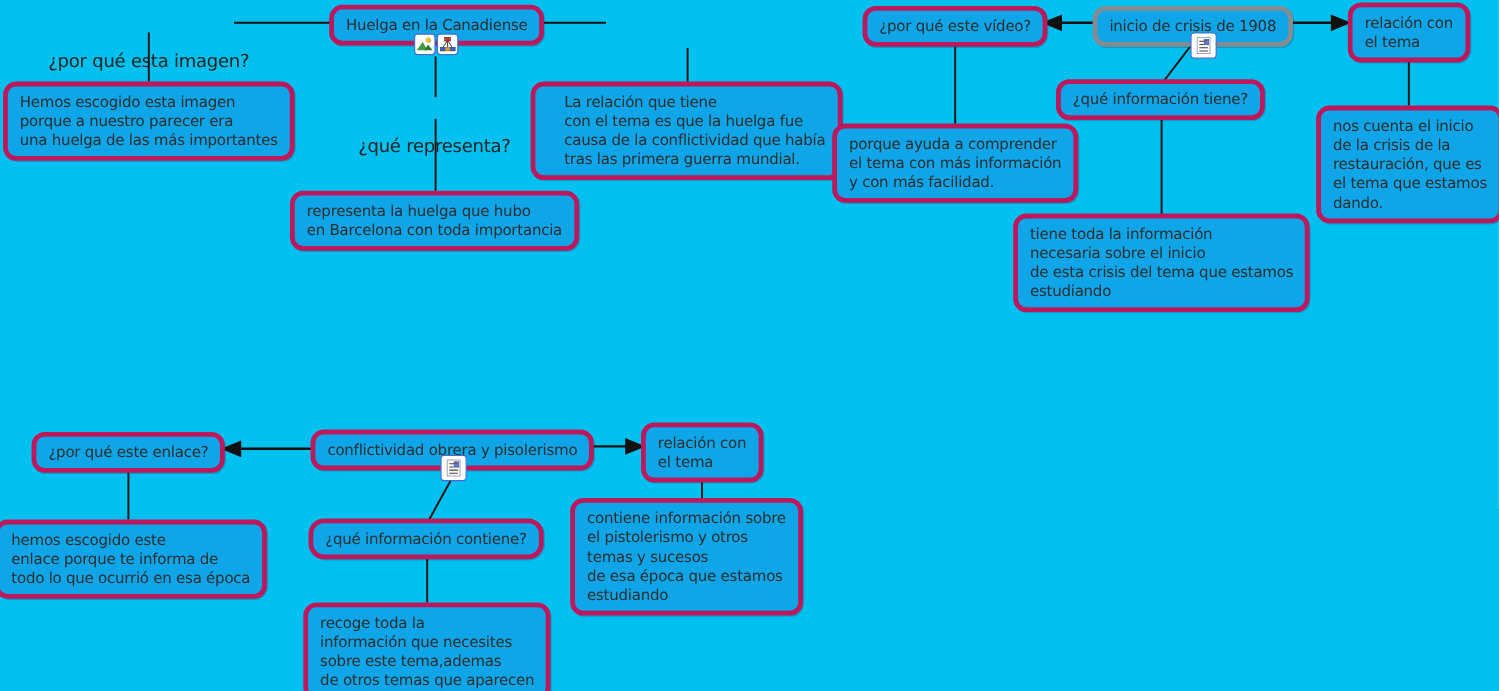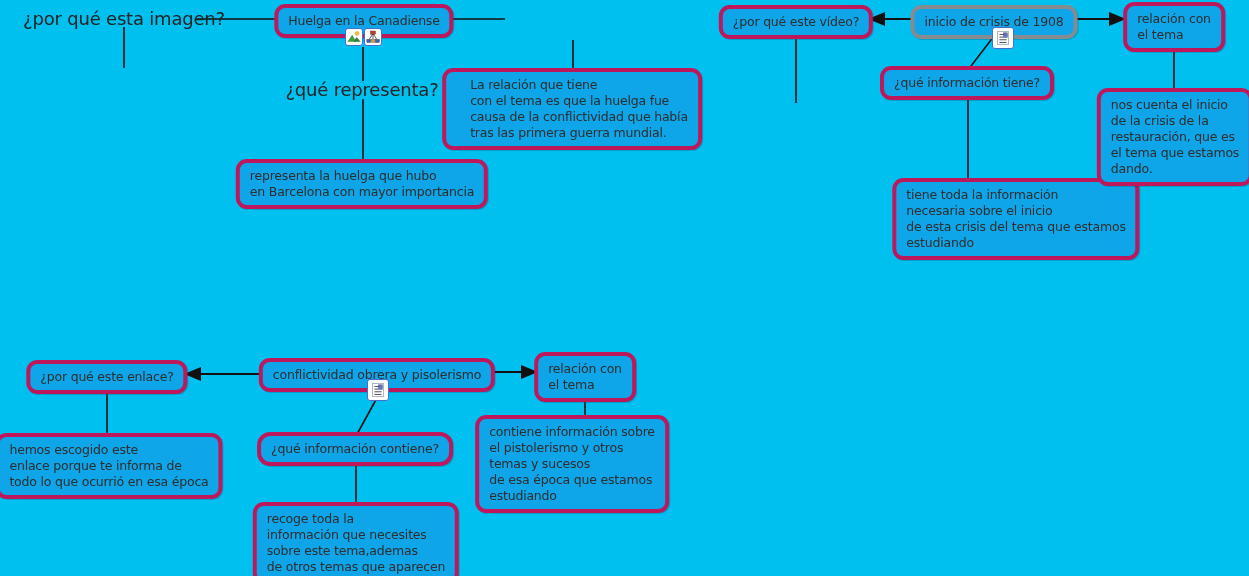--- a/index.html
+++ b/index.html
@@ -30,26 +30,27 @@
     white-space: pre;
     padding: 5px 10px;
     z-index: 1;
     box-shadow: 1px 1px 0 rgba(0,60,90,0.25);
   }
   .box.gray { border-color: #848B91; }
   .lbl {
     position: absolute;
     transform: translateX(-50%);
     color: #222;
-    font-size: 18px;
+    font-size: 15px;
     letter-spacing: -0.2px;
     line-height: 16px;
     text-align: center;
     white-space: pre;
     z-index: 1;
+    margin-top: 32px;
   }
   .icon {
     position: absolute;
     background: #FFFFFF;
     border: 1px solid #4470D0;
     border-radius: 3px;
     box-sizing: border-box;
     display: flex;
     align-items: center;
     justify-content: center;
@@ -113,25 +114,28 @@
       </g>
       <rect x="5.2" y="1.2" width="5.6" height="3.6" fill="#C03A2B" stroke="#6E1E15" stroke-width="0.5"></rect>
       <rect x="1" y="10.8" width="4.4" height="3.4" fill="#3A5FBF" stroke="#1E3570" stroke-width="0.5"></rect>
       <rect x="5.9" y="10.8" width="4.4" height="3.4" fill="#D8A23A" stroke="#8A6317" stroke-width="0.5"></rect>
       <rect x="10.8" y="10.8" width="4.4" height="3.4" fill="#3A5FBF" stroke="#1E3570" stroke-width="0.5"></rect>
     </svg>
   </span>
 
   <div class="lbl" style="left:124px; top:11px;">¿por qué esta imagen?</div>
 
+  <div class="box" style="left:124px; top:68px;">Hemos escogido esta imagen
+porque a nuestro parecer era
+una huelga de las más importantes</div>
 
   <div class="lbl" style="left:362px; top:82px;">¿qué representa?</div>
 
   <div class="box" style="left:362px; top:159px;">representa la huelga que hubo
-en Barcelona con mayor importancia</div>
+en Barcelona con toda importancia</div>
 
 
   <div class="box" style="left:572px; top:68px;padding-left:24px;">La relación que tiene
 con el tema es que la huelga fue
 causa de la conflictividad que había
 tras las primera guerra mundial.</div>
 
   <div class="box" style="left:796px; top:5px;">¿por qué este vídeo?</div>
 
   <div class="box gray" style="left:994px; top:5px;">inicio de crisis de 1908</div>
@@ -146,24 +150,27 @@
         <line x1="5" y1="14" x2="13" y2="14"></line>
       </g>
       <rect x="9.5" y="3.2" width="4.3" height="5" fill="#5B7FD4" stroke="#33508F" stroke-width="0.6"></rect>
       <circle cx="11.2" cy="4.6" r="0.9" fill="#C0392B"></circle>
     </svg>
   </span>
 
   <div class="box" style="left:1174px; top:2px;">relación con
 el tema</div>
 
+  <div class="box" style="left:796px; top:103px;">porque ayuda a comprender
+el tema con más información
+y con más facilidad.</div>
 
   <div class="box" style="left:967px; top:66px;">¿qué información tiene?</div>
 
-  <div class="box" style="left:968px; top:178px;margin-left:48px;">tiene toda la información
+  <div class="box" style="left:968px; top:178px;">tiene toda la información
 necesaria sobre el inicio
 de esta crisis del tema que estamos
 estudiando</div>
 
   <div class="box" style="left:1175px; top:88px;">nos cuenta el inicio
 de la crisis de la
 restauración, que es
 el tema que estamos
 dando.</div>
 

